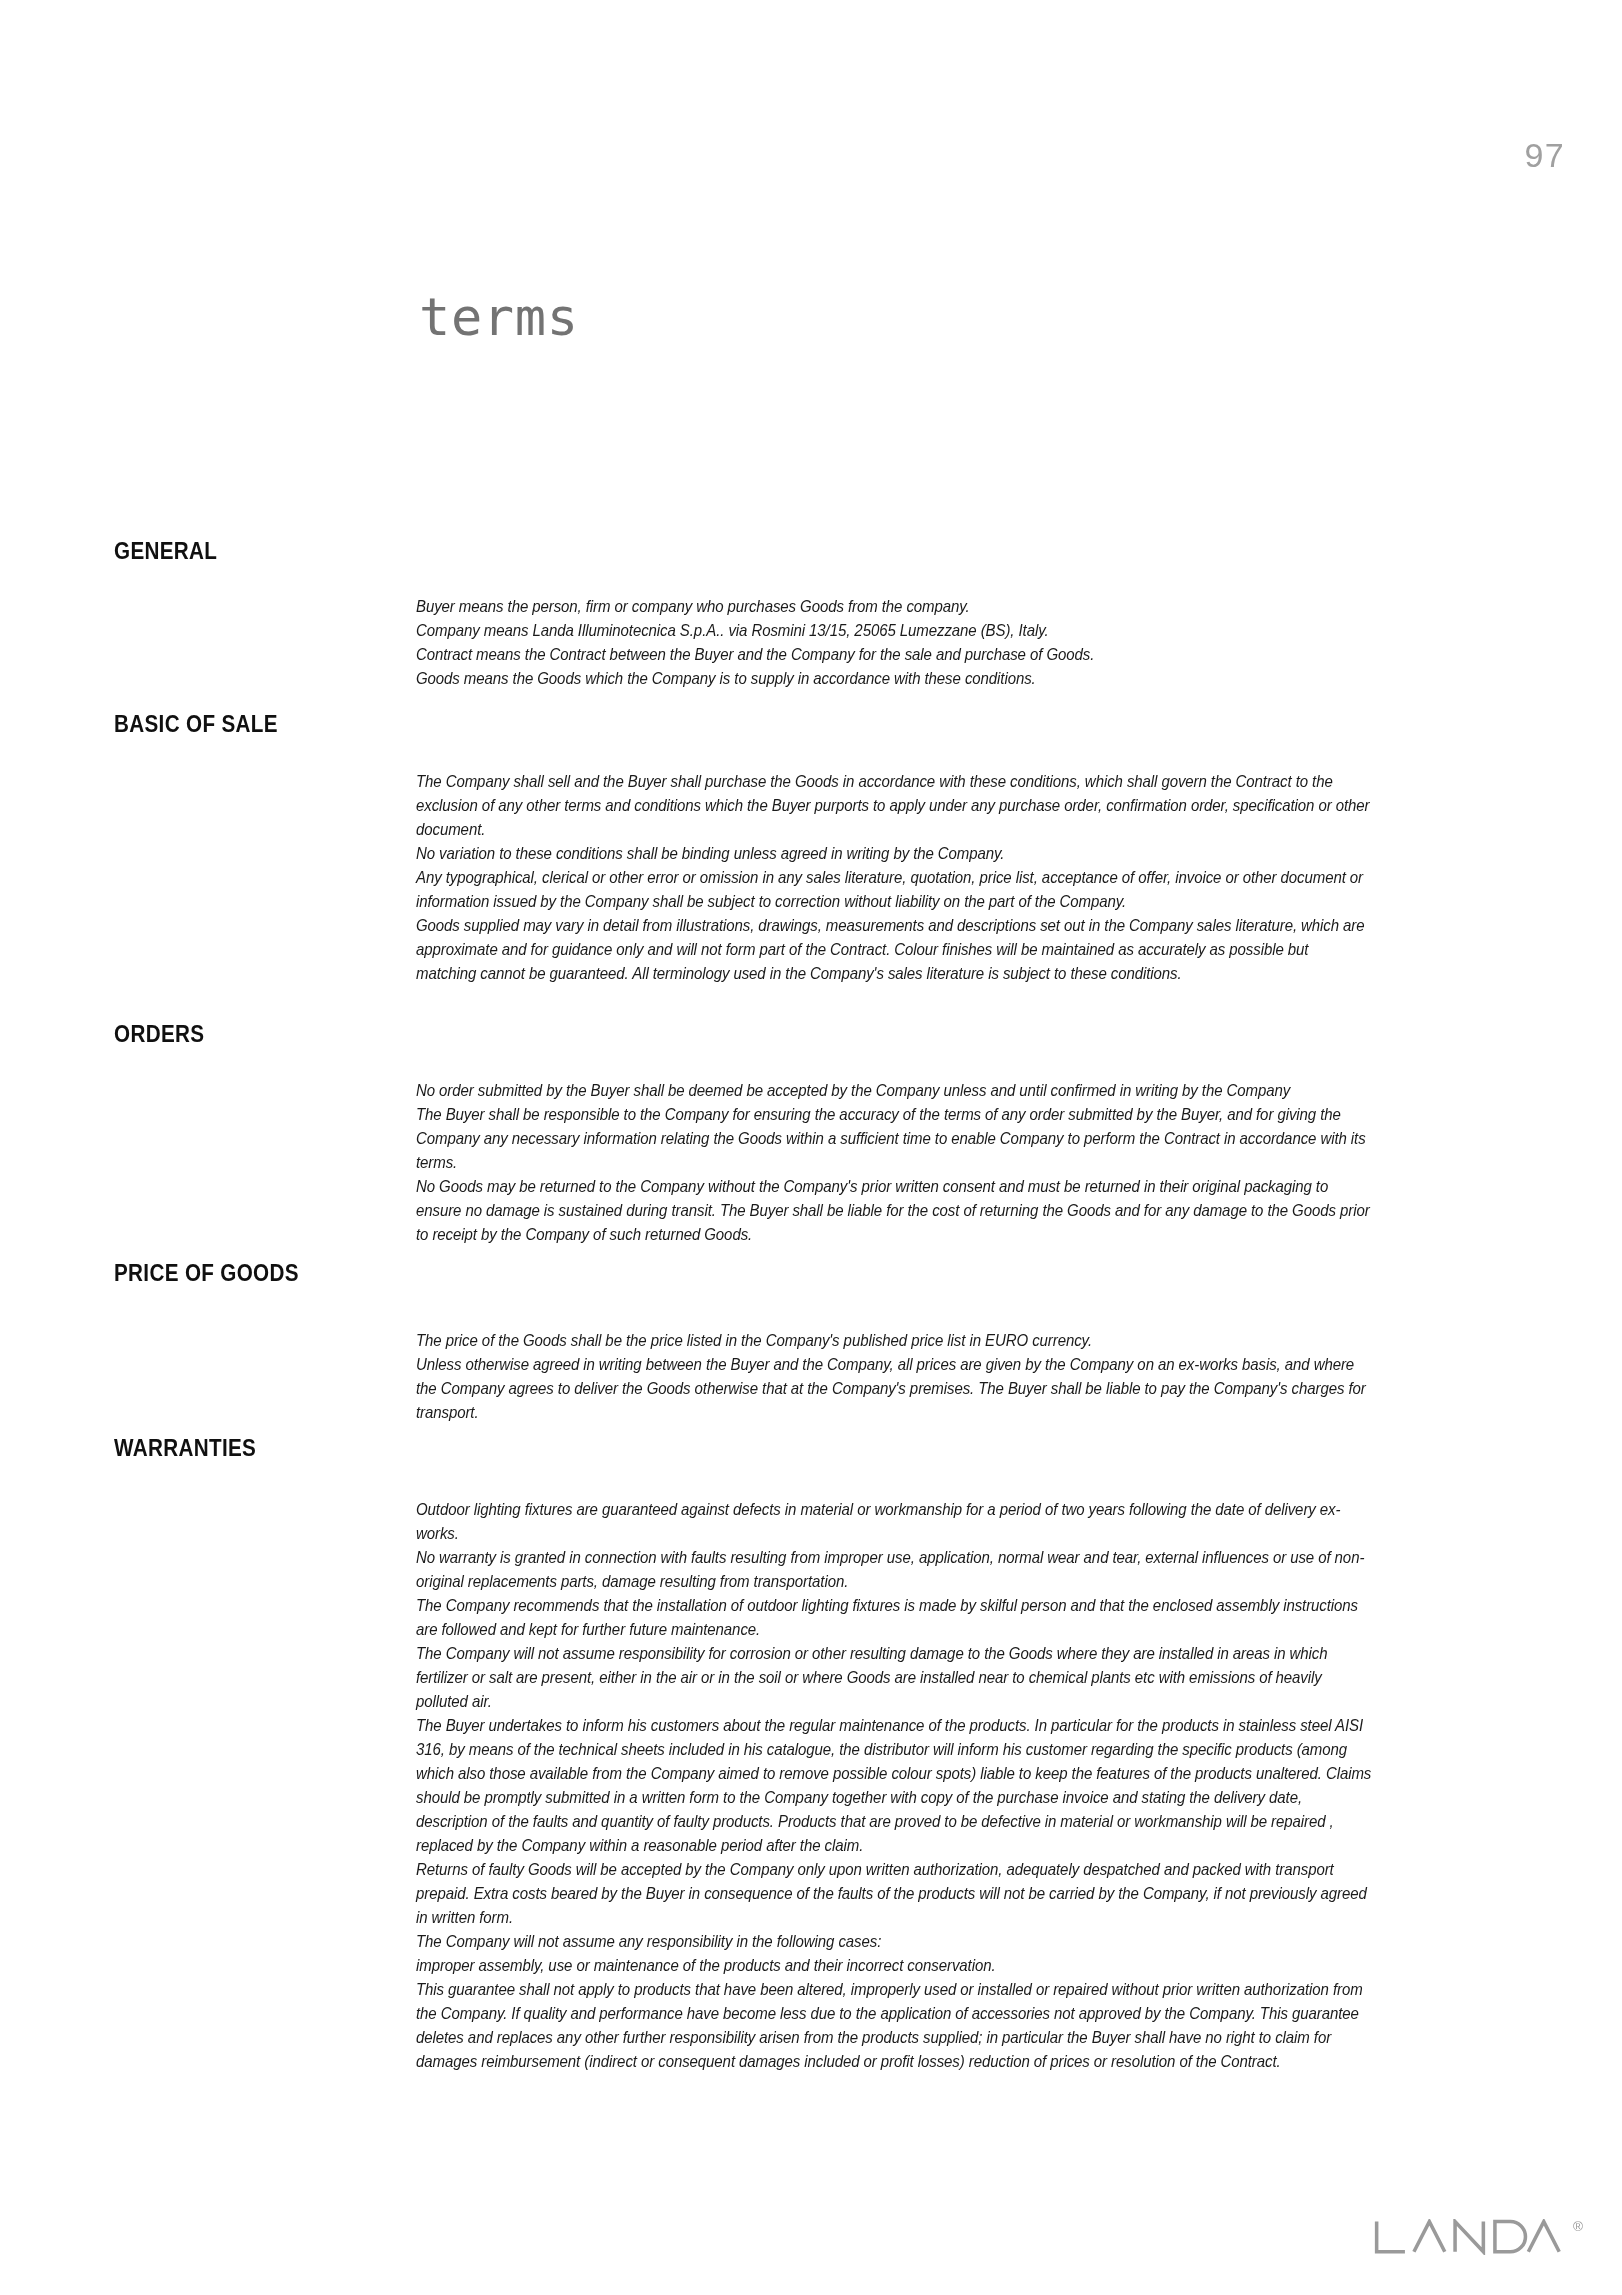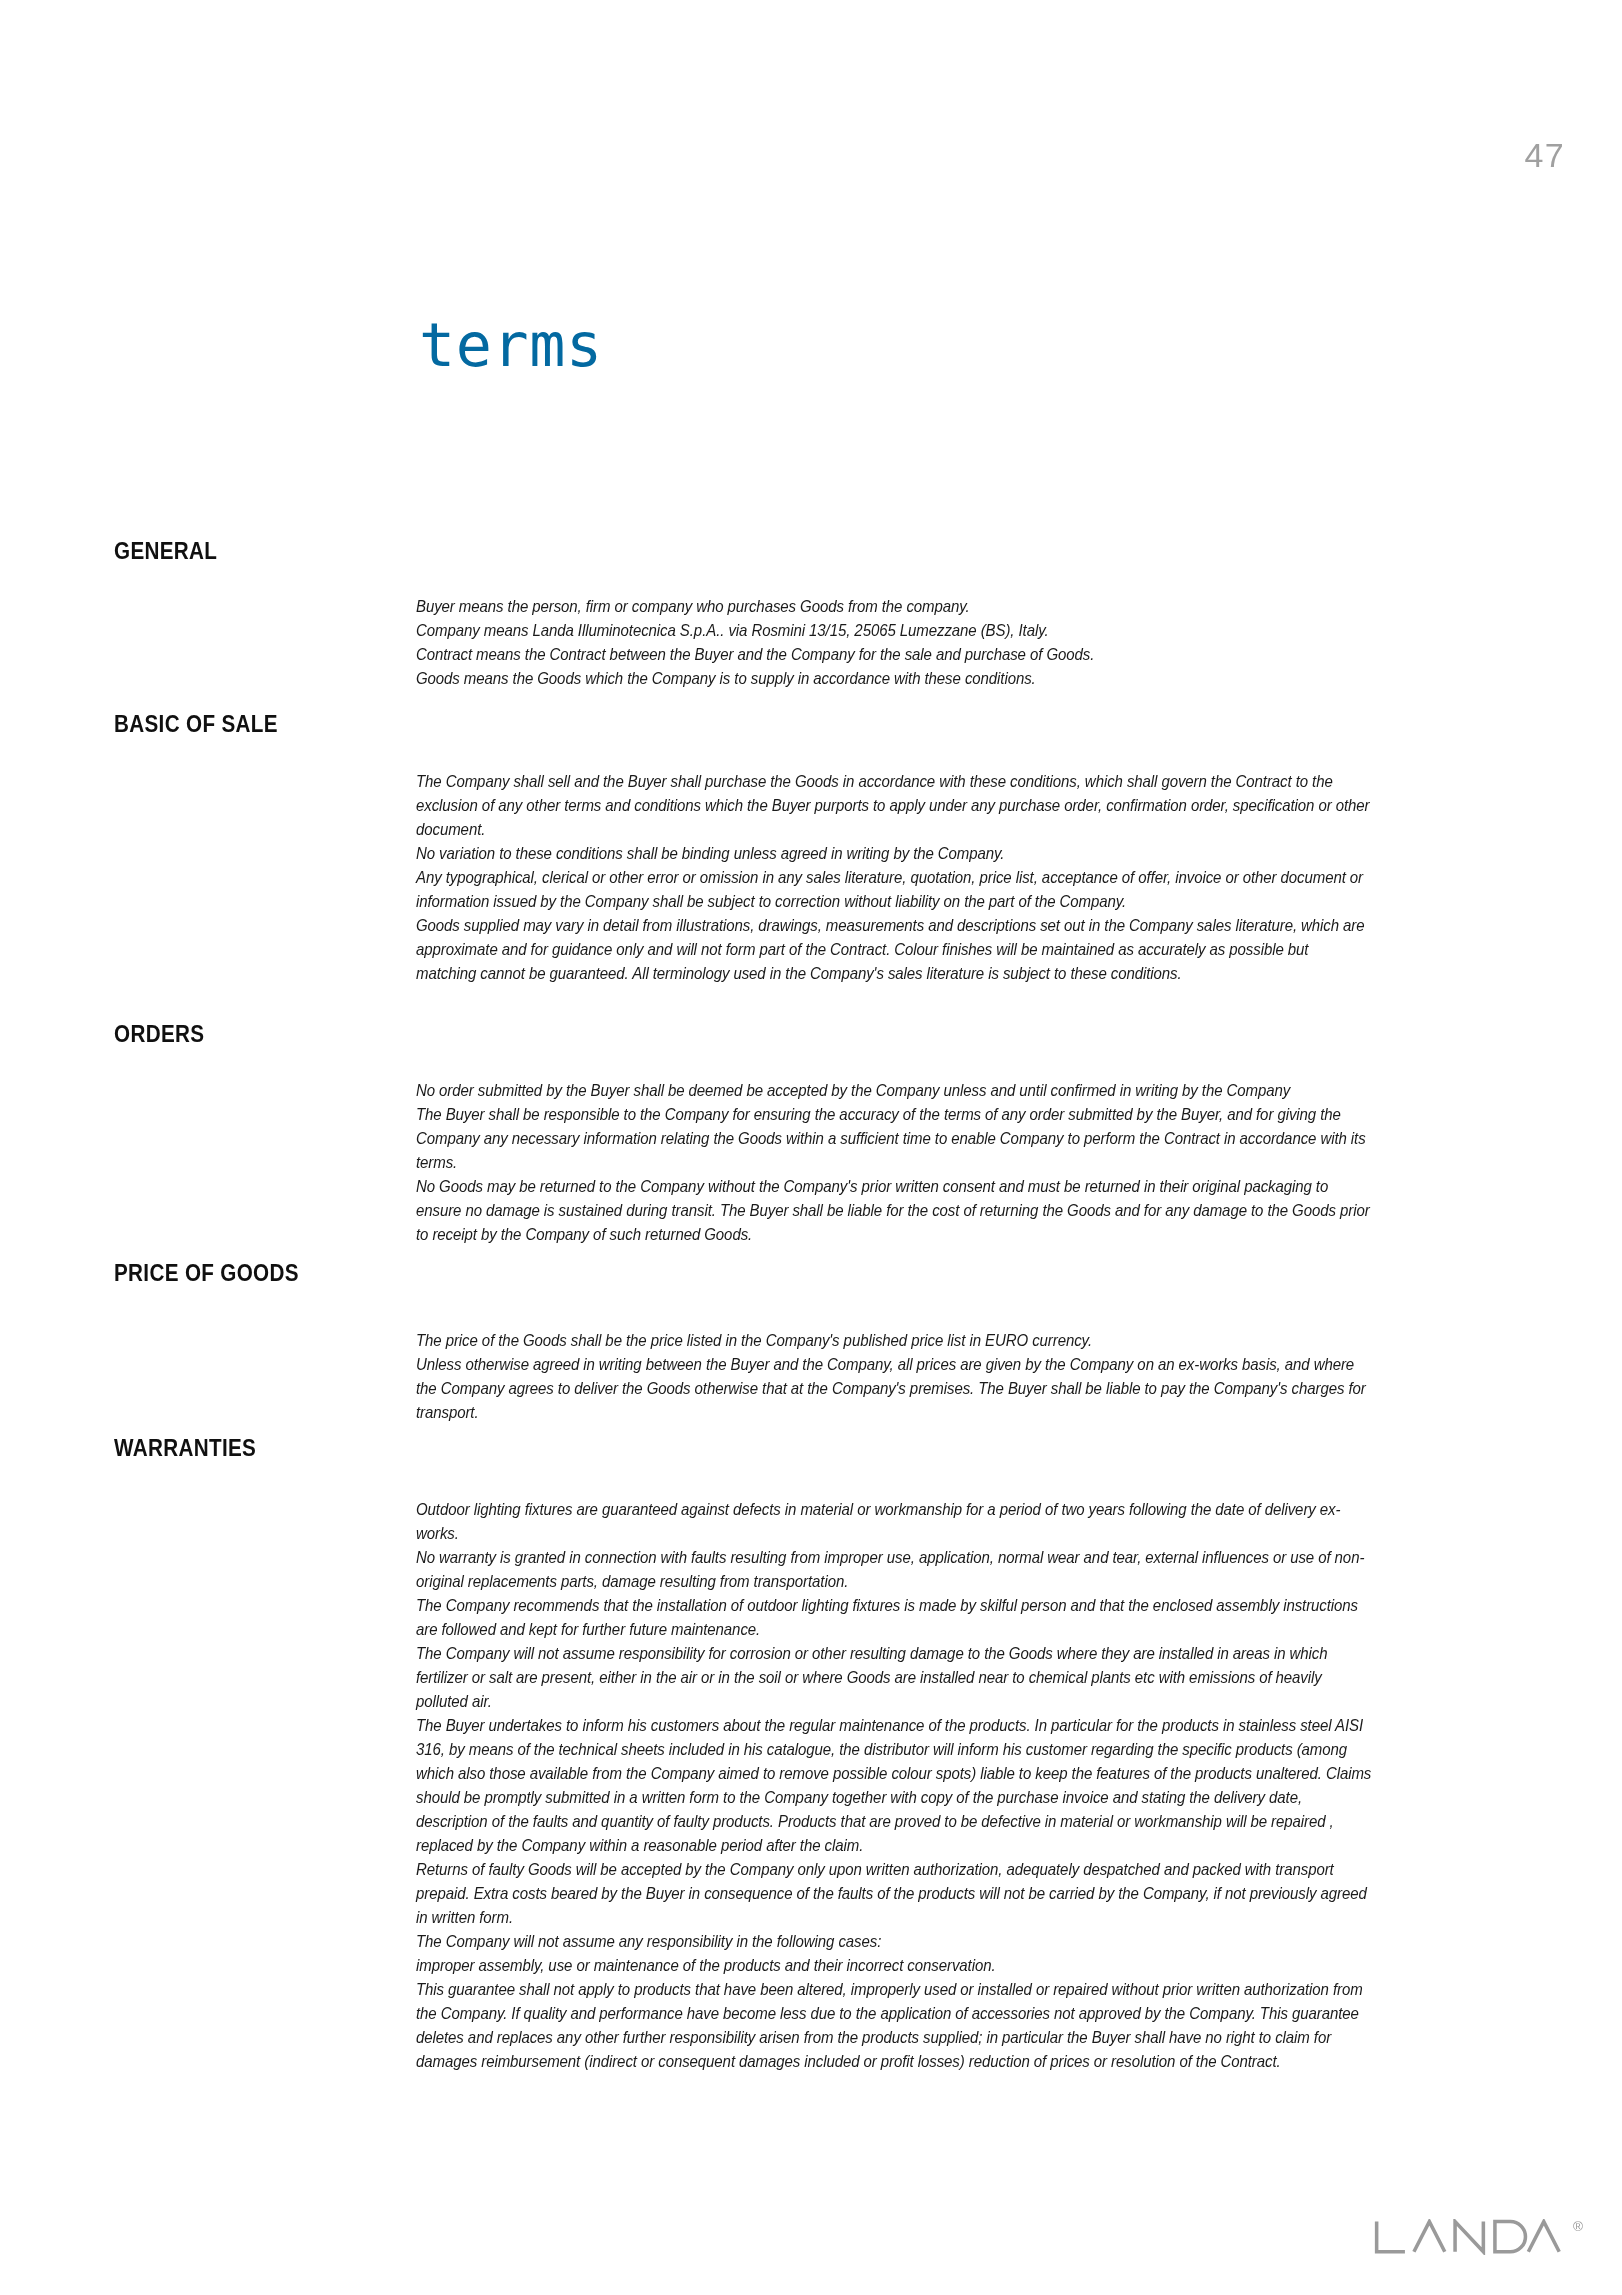--- a/index.html
+++ b/index.html
@@ -28,22 +28,22 @@
     color: #a0a0a0;
     line-height: 1;
   }
 
   
   .title-block {
     position: absolute;
     left: 419px;
     top: 133px;
     font-family: "DejaVu Sans Mono", "Liberation Mono", monospace;
-    color: #0369a1;
-    font-size: 60px;
+    color: #737373;
+    font-size: 52px;
     line-height: 1.42;
     font-weight: 400;
     letter-spacing: 0.6px;
     white-space: pre;
   }
   .title-line { display: block; }
 
   
   .content {
     position: absolute;
@@ -103,21 +103,21 @@
     margin-left: 4.5px;
     margin-top: 1.3px;
     line-height: 1;
   }
 </style>
 </head>
 <body>
 
 <div class="page">
 
-  <div class="page-number">47</div>
+  <div class="page-number">97</div>
 
   <div class="title-block">
     <span class="title-line">terms</span>
   </div>
 
   <div class="content">
       <div class="section" style="top: 0px;">
         <div class="section-heading" style="top: 537px;">GENERAL</div>
         <div class="section-body" style="top: 595px;">
           <p>Buyer means the person, firm or company who purchases Goods from the company.</p>

